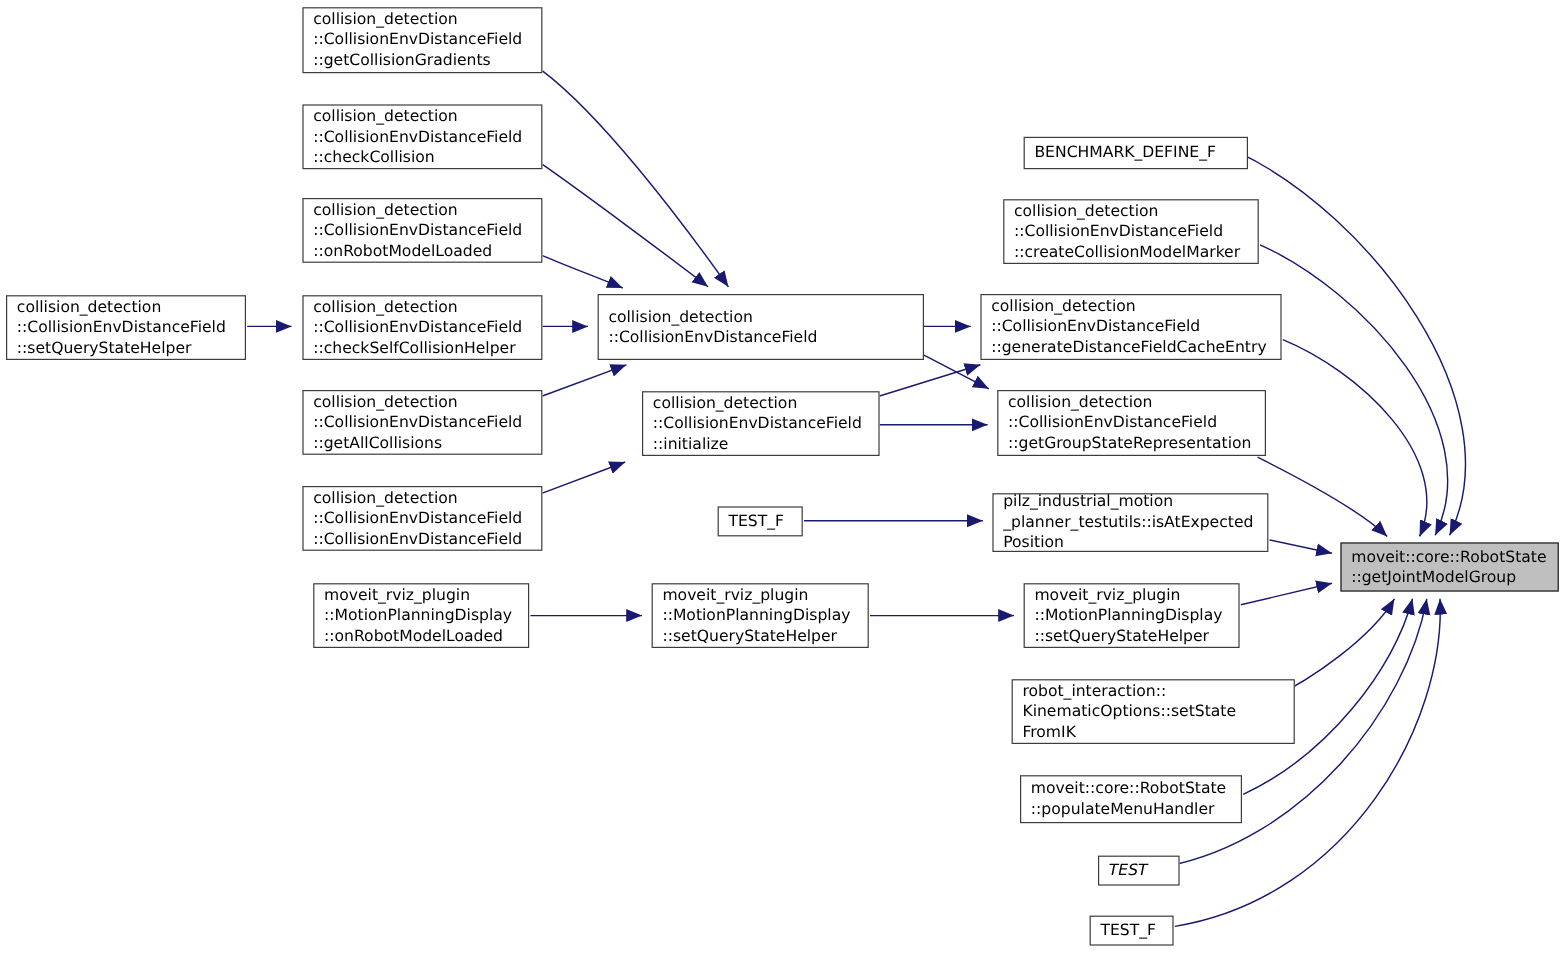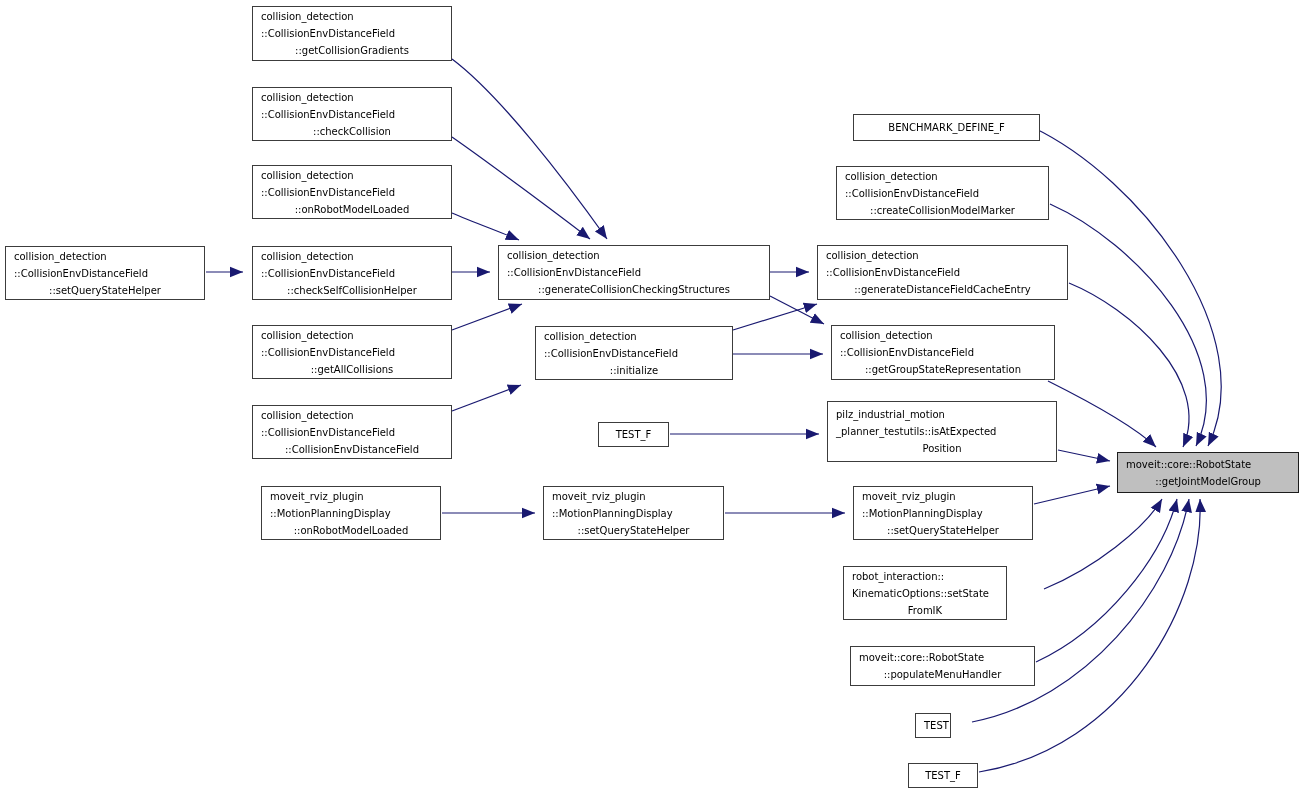--- a/index.html
+++ b/index.html
@@ -5,24 +5,24 @@
   html,body{margin:0;padding:0;background:#ffffff;}
   #stage{
     position:relative;width:1305px;height:795px;background:#ffffff;overflow:hidden;
     font-family:"DejaVu Sans","Liberation Sans",sans-serif;
   }
   #edge-layer{position:absolute;left:0;top:0;width:1305px;height:795px;}
   .node{
     position:absolute;box-sizing:border-box;background:#ffffff;
     border:1px solid #3c3c3c;color:#000000;
     display:flex;flex-direction:column;justify-content:center;
-    font-size:10px;line-height:17px;cursor:pointer;
+    font-size:13px;line-height:17px;cursor:pointer;
   }
   .node .line{padding:0 8px;white-space:nowrap;text-align:left;}
-  .node .line:last-child{text-align:center;}
+  .node .line:last-child{text-align:left;}
   .node.target{background:#bfbfbf;border:1px solid #1c1c1c;cursor:default;}
   .edge{stroke:#191970;stroke-width:1.2;fill:none;}
 </style>
 </head>
 <body>
 
 <div id="stage">
 
   <svg id="edge-layer" width="1305" height="795" viewBox="0 0 1305 795">
     <defs>
@@ -100,21 +100,20 @@
 
   <div class="node" style="left:261px;top:486px;width:180px;height:54px;">
     <div class="line">moveit_rviz_plugin</div>
     <div class="line">::MotionPlanningDisplay</div>
     <div class="line">::onRobotModelLoaded</div>
   </div>
 
   <div class="node" style="left:498px;top:245px;width:272px;height:55px;">
     <div class="line">collision_detection</div>
     <div class="line">::CollisionEnvDistanceField</div>
-    <div class="line">::generateCollisionCheckingStructures</div>
   </div>
 
   <div class="node" style="left:535px;top:326px;width:198px;height:54px;">
     <div class="line">collision_detection</div>
     <div class="line">::CollisionEnvDistanceField</div>
     <div class="line">::initialize</div>
   </div>
 
   <div class="node" style="left:598px;top:422px;width:71px;height:25px;">
     <div class="line">TEST_F</div>
@@ -141,44 +140,44 @@
     <div class="line">::CollisionEnvDistanceField</div>
     <div class="line">::generateDistanceFieldCacheEntry</div>
   </div>
 
   <div class="node" style="left:831px;top:325px;width:224px;height:55px;">
     <div class="line">collision_detection</div>
     <div class="line">::CollisionEnvDistanceField</div>
     <div class="line">::getGroupStateRepresentation</div>
   </div>
 
-  <div class="node" style="left:827px;top:401px;width:230px;height:61px;">
+  <div class="node" style="left:827px;top:411px;width:230px;height:49px;">
     <div class="line">pilz_industrial_motion</div>
     <div class="line">_planner_testutils::isAtExpected</div>
     <div class="line">Position</div>
   </div>
 
   <div class="node" style="left:853px;top:486px;width:180px;height:54px;">
     <div class="line">moveit_rviz_plugin</div>
     <div class="line">::MotionPlanningDisplay</div>
     <div class="line">::setQueryStateHelper</div>
   </div>
 
-  <div class="node" style="left:843px;top:566px;width:164px;height:54px;">
+  <div class="node" style="left:843px;top:566px;width:236px;height:54px;">
     <div class="line">robot_interaction::</div>
     <div class="line">KinematicOptions::setState</div>
     <div class="line">FromIK</div>
   </div>
 
   <div class="node" style="left:850px;top:646px;width:185px;height:40px;">
     <div class="line">moveit::core::RobotState</div>
     <div class="line">::populateMenuHandler</div>
   </div>
 
-  <div class="node" style="left:915px;top:713px;width:36px;height:25px;">
+  <div class="node" style="left:915px;top:713px;width:68px;height:25px;font-style:italic;">
     <div class="line">TEST</div>
   </div>
 
   <div class="node" style="left:908px;top:763px;width:70px;height:25px;">
     <div class="line">TEST_F</div>
   </div>
 
   <div class="node target" style="left:1117px;top:452px;width:182px;height:41px;">
     <div class="line">moveit::core::RobotState</div>
     <div class="line">::getJointModelGroup</div>

